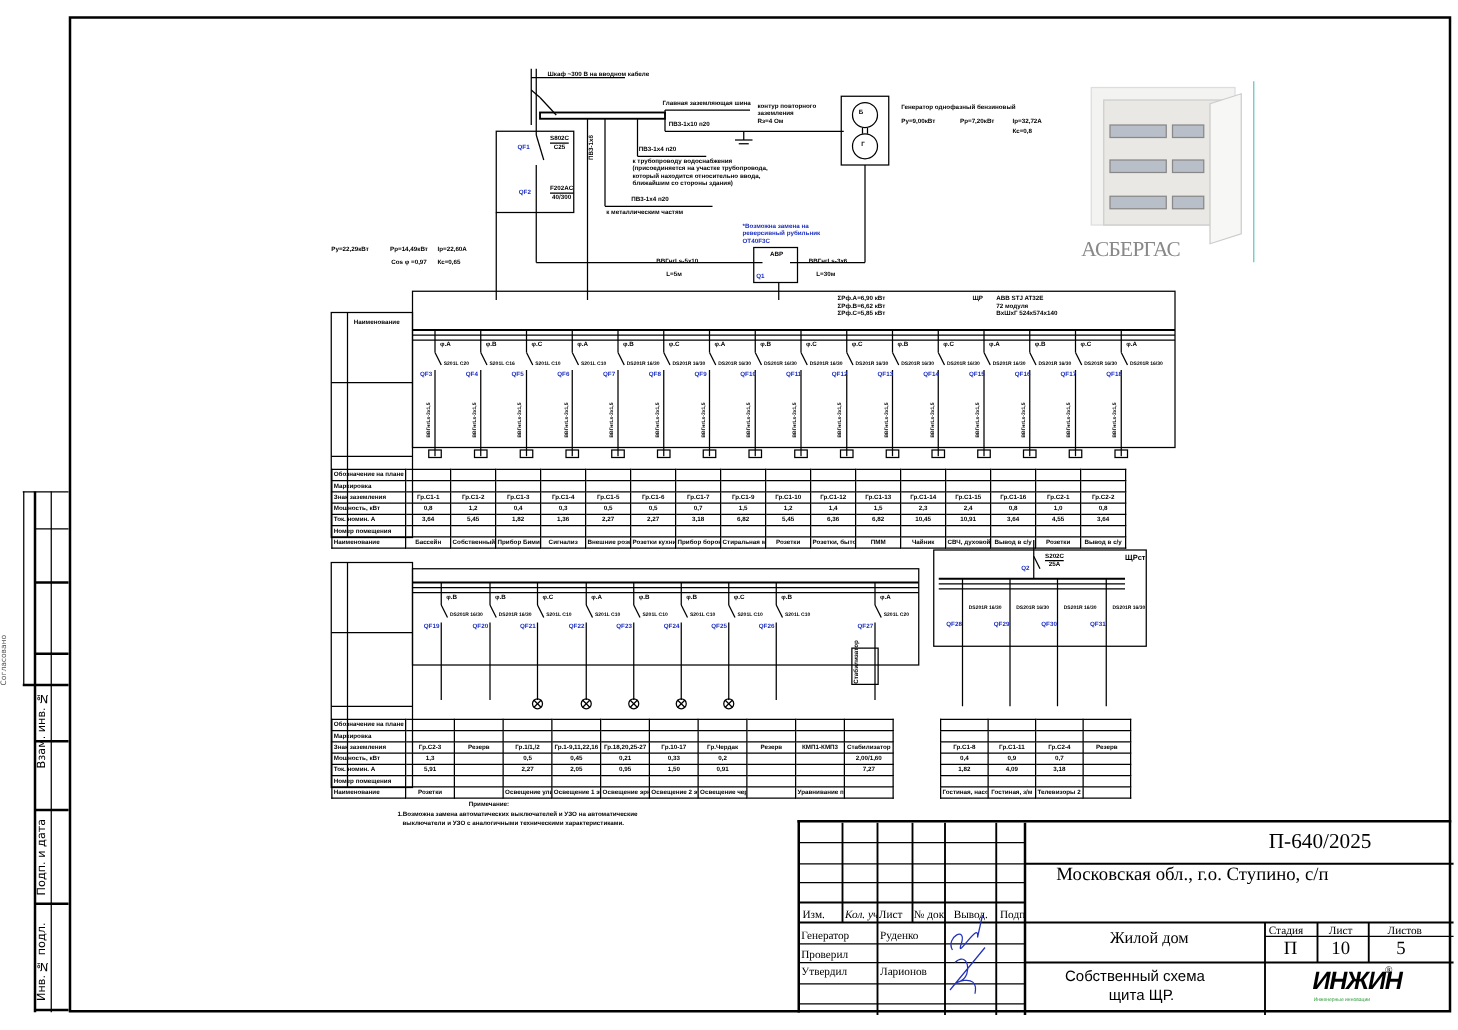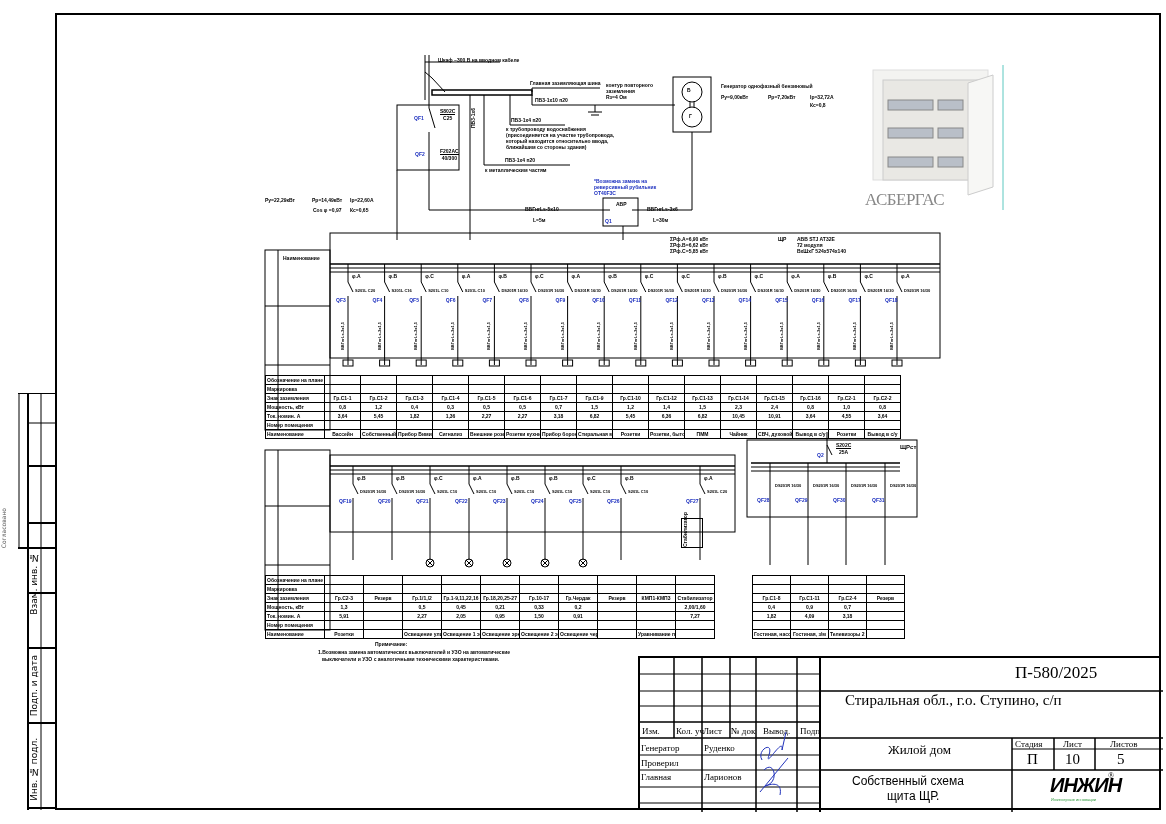--- a/index.html
+++ b/index.html
@@ -795,32 +795,32 @@
       <line x1="180" y1="0" x2="180" y2="154" stroke-width="2"></line>
       <line x1="180" y1="33" x2="523" y2="33" stroke-width="1.5"></line>
       <line x1="180" y1="80" x2="523" y2="80" stroke-width="1.5"></line>
       <line x1="180" y1="112" x2="523" y2="112" stroke-width="1.5"></line>
       <line x1="372" y1="80" x2="372" y2="154" stroke-width="1.5"></line>
       <line x1="372" y1="91" x2="523" y2="91"></line>
       <line x1="414" y1="80" x2="414" y2="112" stroke-width="1.5"></line>
       <line x1="455" y1="80" x2="455" y2="112" stroke-width="1.5"></line>
     </g>
   </svg>
-  <div class="t" style="left:375px;top:5px;font-size:17px;">П-580/2025</div>
-  <div class="t" style="left:205px;top:34px;font-size:15px;">Стиральная обл., г.о. Ступино, с/п</div>
+  <div class="t" style="left:375px;top:5px;font-size:17px;">П-640/2025</div>
+  <div class="t" style="left:205px;top:34px;font-size:15px;">Московская обл., г.о. Ступино, с/п</div>
   <div class="t" style="left:2px;top:68px;font-size:9px;">Изм.</div>
-  <div class="t" style="left:36px;top:68px;font-size:9px;">Кол. уч</div>
+  <div class="t" style="left:36px;top:68px;font-size:9px;font-style:italic;">Кол. уч</div>
   <div class="t" style="left:63px;top:68px;font-size:9px;">Лист</div>
   <div class="t" style="left:91px;top:68px;font-size:9px;">№ док</div>
   <div class="t" style="left:123px;top:68px;font-size:9px;">Вывод.</div>
   <div class="t" style="left:160px;top:68px;font-size:9px;">Подп</div>
   <div class="t" style="left:1px;top:85px;font-size:9px;">Генератор</div>
   <div class="t" style="left:64px;top:85px;font-size:9px;">Руденко</div>
   <div class="t" style="left:1px;top:100px;font-size:9px;">Проверил</div>
-  <div class="t" style="left:1px;top:114px;font-size:9px;">Главная</div>
+  <div class="t" style="left:1px;top:114px;font-size:9px;">Утвердил</div>
   <div class="t" style="left:64px;top:114px;font-size:9px;">Ларионов</div>
   <svg width="40" height="70" style="left:114px;top:72px;">
     <path d="M8 30 C 2 20, 20 10, 15 25 S 30 5, 28 20 L 32 2 M 10 40 C 20 30, 25 50, 14 55 S 30 45, 26 65 M 6 62 L 34 28" stroke="#2233bb" stroke-width="1" fill="none"></path>
   </svg>
   <div class="t" style="left:248px;top:84px;font-size:13px;">Жилой дом</div>
   <div class="t" style="left:375px;top:81px;font-size:9px;">Стадия</div>
   <div class="t" style="left:423px;top:81px;font-size:9px;">Лист</div>
   <div class="t" style="left:470px;top:81px;font-size:9px;">Листов</div>
   <div class="t" style="left:387px;top:93px;font-size:15px;">П</div>
   <div class="t" style="left:425px;top:93px;font-size:15px;">10</div>

